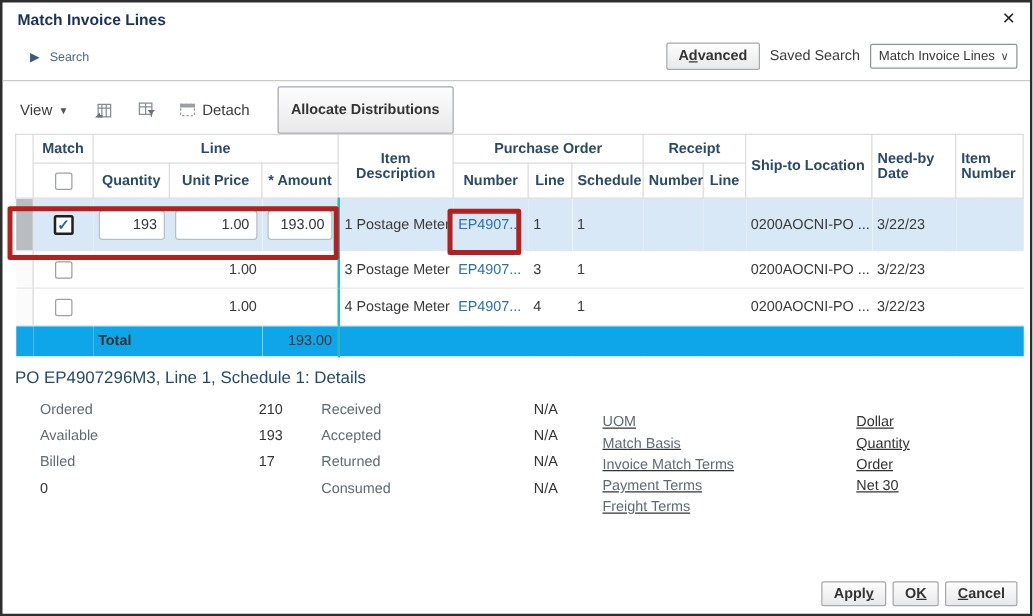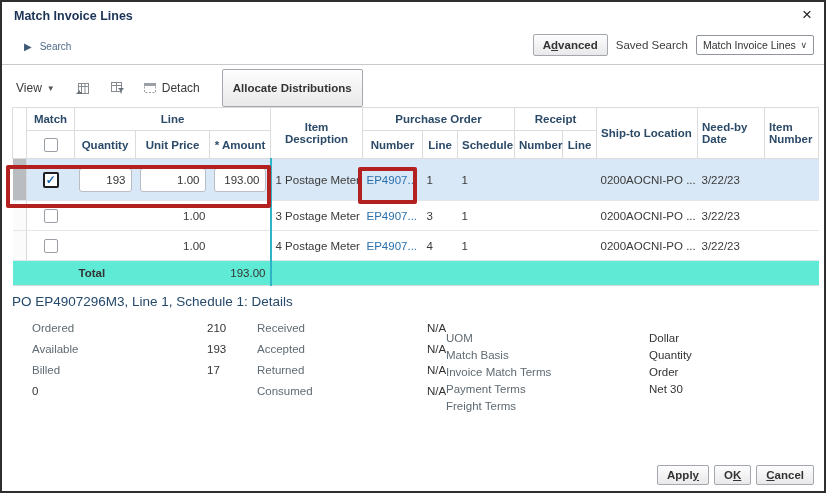--- a/index.html
+++ b/index.html
@@ -46,21 +46,21 @@
   th.sub { text-align:center; height:28px; }
   th.lefty { text-align:left; padding-left:6px; }
   table.grid td { font-size:11.5px; color:#3a3a3a; padding:2px 4px; border-bottom:1px solid #e2e7ec; overflow:hidden; white-space:nowrap; }
   tr.datarow { height:30px; background:#fff; }
   tr.datarow.selected { height:42px; background:#d9e8f6; }
   td.rowhdr { background:#fbfbfb; border-right:1px solid #d9d9d9; padding:0; }
   tr.selected td.rowhdr { background:#b9bdc1; }
   td.num { text-align:right; padding-right:8px; }
   td.teal { border-right:2px solid #2fb3c7; }
   a.polink { color:#2a70ad; text-decoration:none; cursor:pointer; }
-  tr.totalrow { height:25px; background:#5eead4; }
+  tr.totalrow { height:25px; background:#0ea5e9; }
   tr.totalrow td { border-bottom:1px solid #dadada; border-top:1px solid #d5d5d5; color:#333; }
   .total-label { font-weight:bold; color:#333; }
   
   .cb { width:14px; height:14px; border:1px solid #9aa0a6; border-radius:2px; background:#fff; margin:0 auto; display:flex; align-items:center; justify-content:center; cursor:pointer; }
   .cb.checked { border:2px solid #1f1f1f; width:16px; height:16px; color:#1c66ad; font-weight:bold; font-size:12px; }
   
   .cellinput {
     width:100%; height:24px; border:1px solid #b9bec4; border-radius:3px; background:#fff;
     font-family:"Liberation Sans", sans-serif; font-size:11.5px; text-align:right; padding:0 5px; color:#333;
   }
@@ -295,21 +295,21 @@
         </div>
       <div class="drow">
           <span class="dlabel">Returned</span>
           <span class="dvalue">N/A</span>
         </div>
       <div class="drow">
           <span class="dlabel">Consumed</span>
           <span class="dvalue">N/A</span>
         </div>
     </div>
-    <div class="dblock b3" style="left:444px; top:23px;">
+    <div class="dblock b3" style="left:480px; top:23px;text-decoration:underline;">
       <div class="drow3">
           <span class="dlabel">UOM</span>
           <span class="dvalue">Dollar</span>
         </div>
       <div class="drow3">
           <span class="dlabel">Match Basis</span>
           <span class="dvalue">Quantity</span>
         </div>
       <div class="drow3">
           <span class="dlabel">Invoice Match Terms</span>

